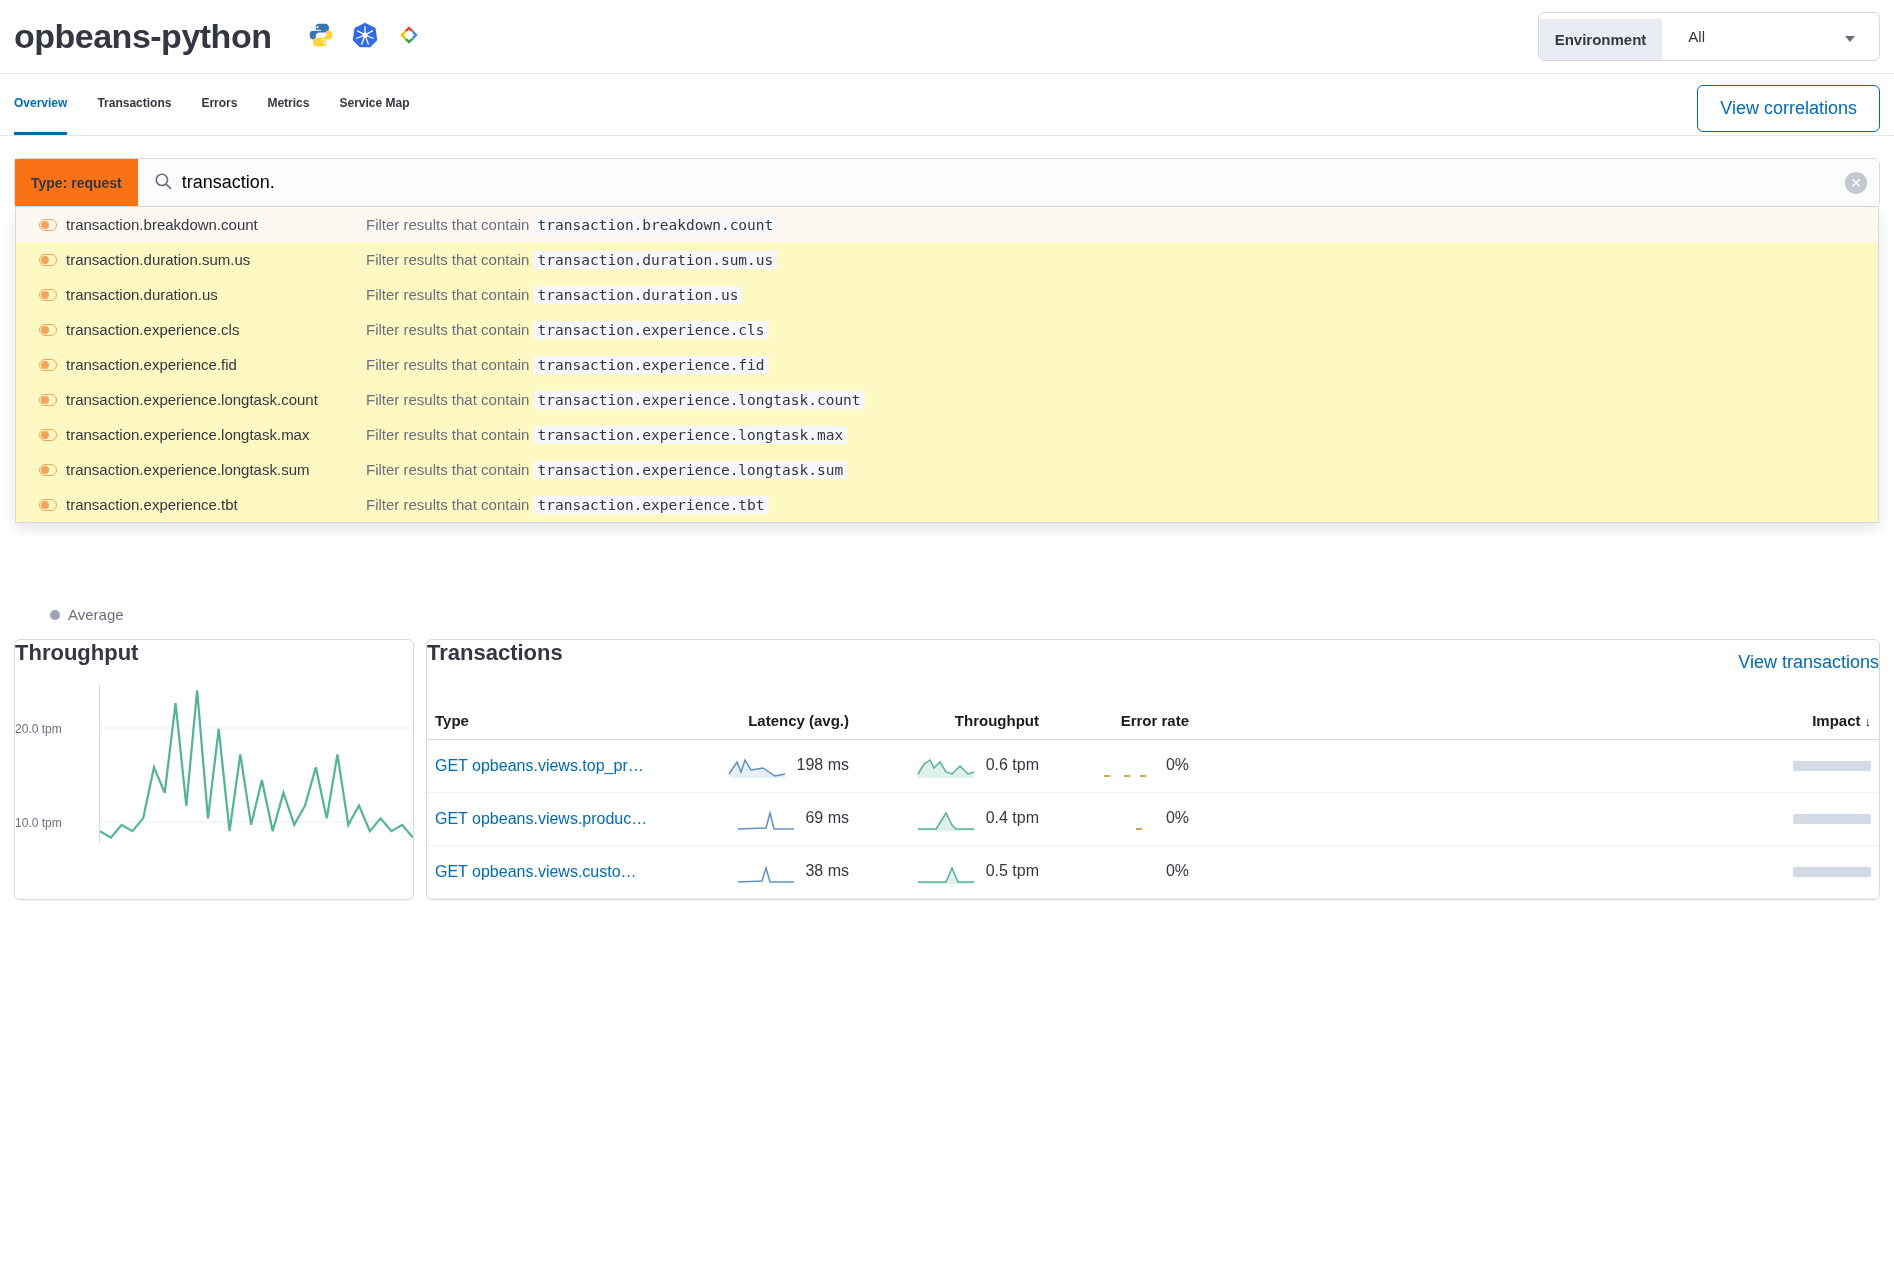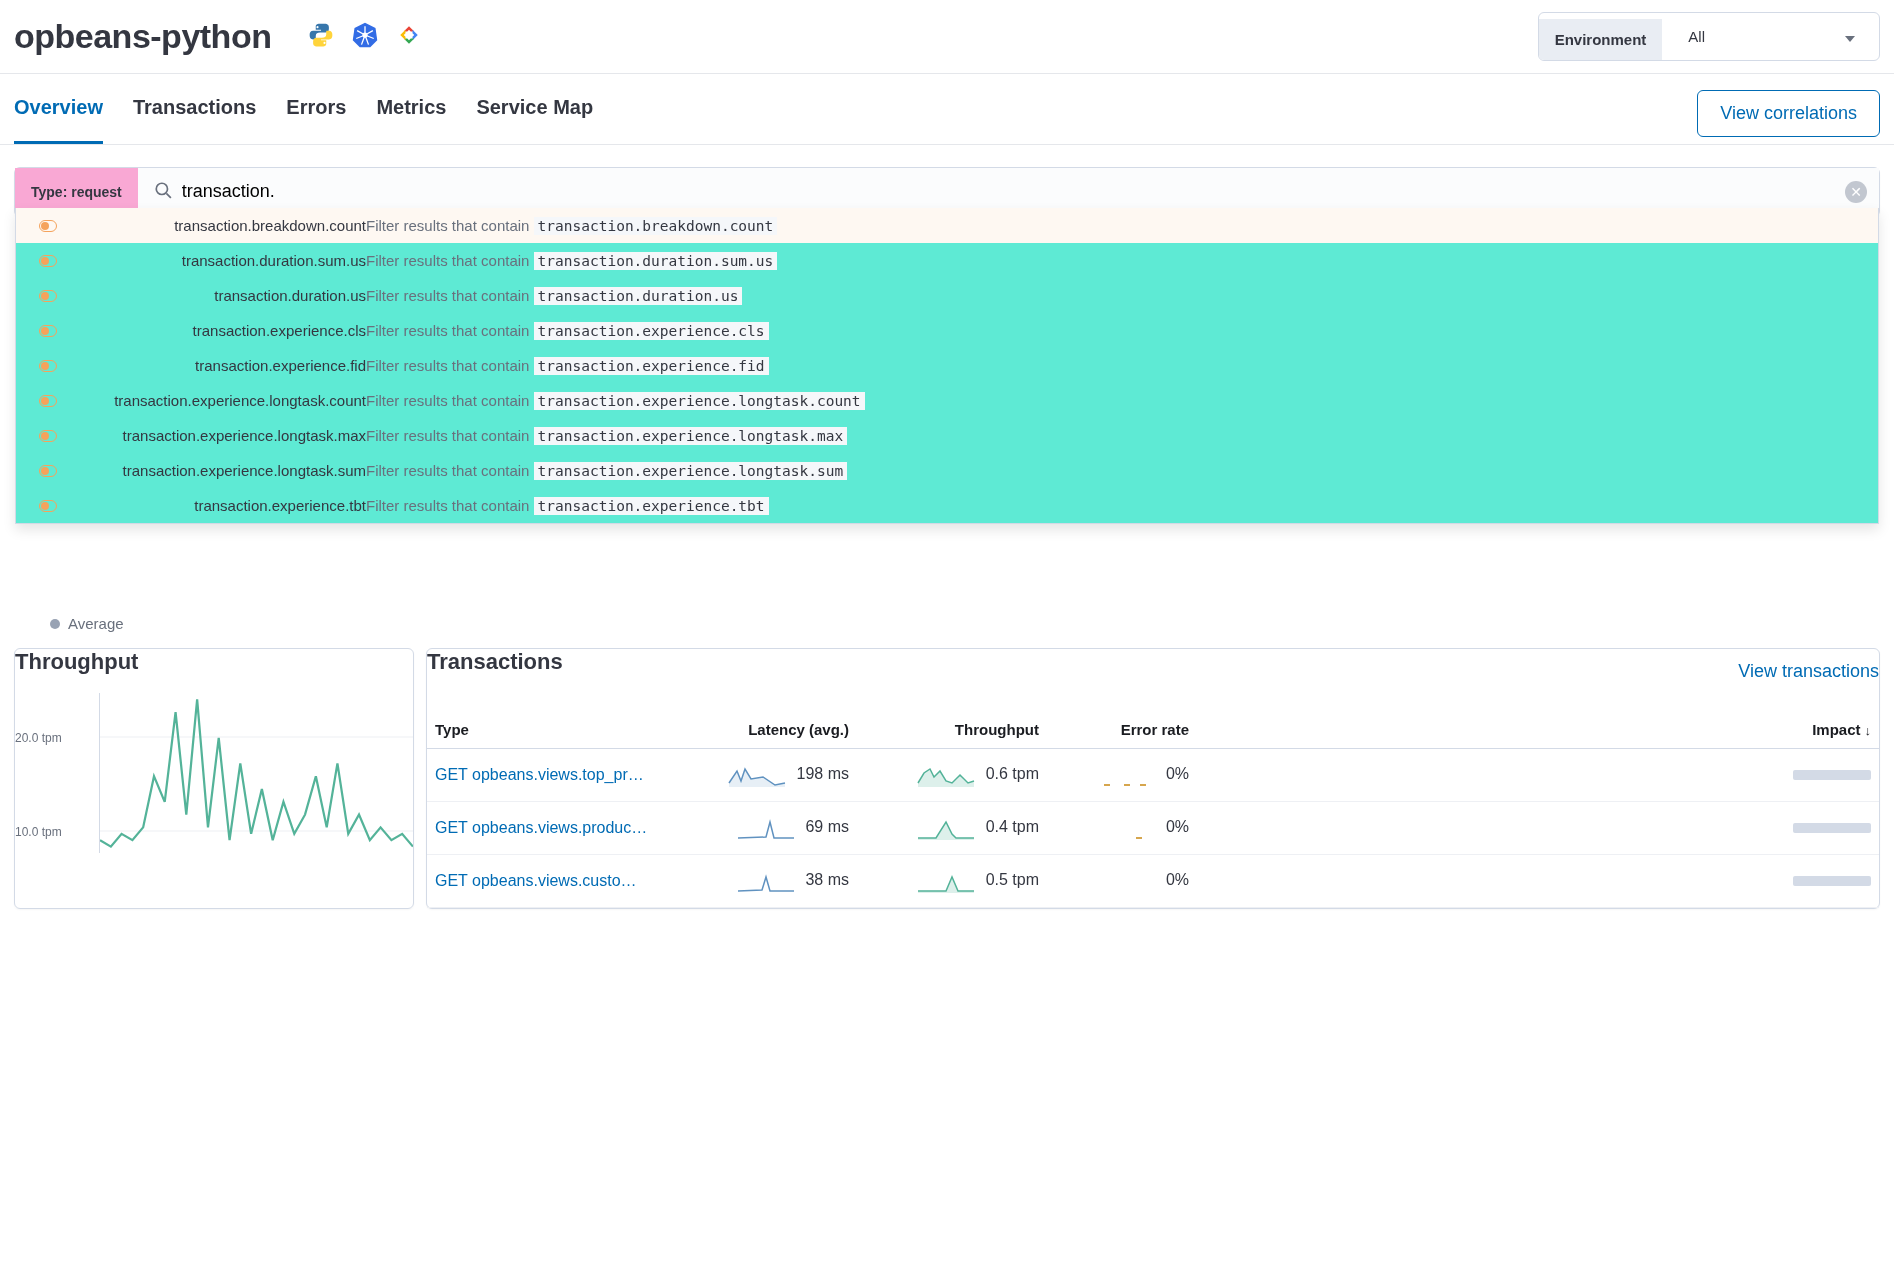--- a/index.html
+++ b/index.html
@@ -9,33 +9,33 @@
 .service-name { font-size: 34px; font-weight: 700; letter-spacing: -0.5px; margin-right: 36px; }
 .header-icons { display: flex; gap: 16px; align-items: center; }
 .header-icons svg { width: 28px; height: 28px; }
 .env-group { margin-left: auto; display: flex; border: 1px solid #d3dae6; border-radius: 6px; overflow: hidden; }
 .env-label { background: #e9edf3; padding: 12px 16px; font-size: 15px; font-weight: 600; color: #343741; margin-top: 6px; }
 .env-select { padding: 12px 24px 12px 26px; font-size: 15px; min-width: 200px; display: flex; align-items: center; justify-content: space-between; gap: 140px; cursor: pointer; }
 .chevron-down::after { content: ""; display: inline-block; border-left: 5px solid transparent; border-right: 5px solid transparent; border-top: 6px solid #69707d; }
 
 .tabs-row { display: flex; align-items: center; padding: 0 14px; border-bottom: 1px solid #e5e7eb; }
 .tabs { display: flex; gap: 30px; }
-.tab { padding: 22px 0; font-size: 20px; font-weight: 700; color: #343741; cursor: pointer; border-bottom: 3px solid transparent; }
+.tab { padding: 22px 0; font-size: 12px; font-weight: 700; color: #343741; cursor: pointer; border-bottom: 3px solid transparent; }
 .tab.active { color: #006bb4; border-bottom-color: #006bb4; }
 .view-corr { margin-left: auto; border: 1px solid #006bb4; color: #006bb4; background: #fff; padding: 12px 22px; border-radius: 6px; font-size: 18px; cursor: pointer; margin-top: 8px; }
 
 .content { padding: 22px 14px; }
 .search-panel { border: 1px solid #d3dae6; border-radius: 6px; overflow: visible; position: relative; box-shadow: 0 2px 2px rgba(0,0,0,0.03); }
 .search-bar { display: flex; align-items: center; background: #fbfcfd; border-bottom: 1px solid #d3dae6; height: 48px; }
-.type-badge { background: #f9a8d4; padding: 0 16px; font-size: 14px; font-weight: 700; color: #343741; height: 100%; display: flex; align-items: center; }
+.type-badge { background: #f97316; padding: 0 16px; font-size: 14px; font-weight: 700; color: #343741; height: 100%; display: flex; align-items: center; }
 .search-icon-wrap { padding: 0 10px 0 16px; color: #69707d; }
 .search-input { flex: 1; border: none; background: transparent; font-size: 18px; outline: none; height: 100%; }
 .clear-btn { width: 22px; height: 22px; border-radius: 50%; background: #c2c7d0; color: #fff; display: flex; align-items: center; justify-content: center; margin-right: 12px; cursor: pointer; font-size: 14px; }
 
-.suggestions { position: absolute; left: 0; right: 0; top: 40px; background: #5eead4; border: 1px solid #d3dae6; border-top: none; box-shadow: 0 6px 12px rgba(0,0,0,0.1); z-index: 10; text-align: right; }
+.suggestions { position: absolute; left: 0; right: 0; top: 48px; background: #fef9c3; border: 1px solid #d3dae6; border-top: none; box-shadow: 0 6px 12px rgba(0,0,0,0.1); z-index: 10; }
 .suggestion { display: flex; align-items: center; padding: 9px 14px; cursor: pointer; font-size: 15px; }
 .suggestion:first-child { background: #fef8f2; }
 .sug-icon-col { width: 36px; display: flex; justify-content: center; }
 .sug-icon { width: 18px; height: 12px; border: 1.5px solid #f5a35c; border-radius: 7px; position: relative; }
 .sug-icon::after { content: ""; position: absolute; width: 8px; height: 8px; background: #f5a35c; border-radius: 50%; top: 1px; left: 1px; }
 .sug-field { width: 300px; color: #343741; font-size: 15px; }
 .sug-hint { color: #69707d; font-size: 15px; }
 .sug-code { font-family: 'Menlo', 'Consolas', monospace; background: #f5f7fa; padding: 1px 4px; font-size: 14.5px; color: #343741; }
 
 .below-search { margin-top: 394px; }

